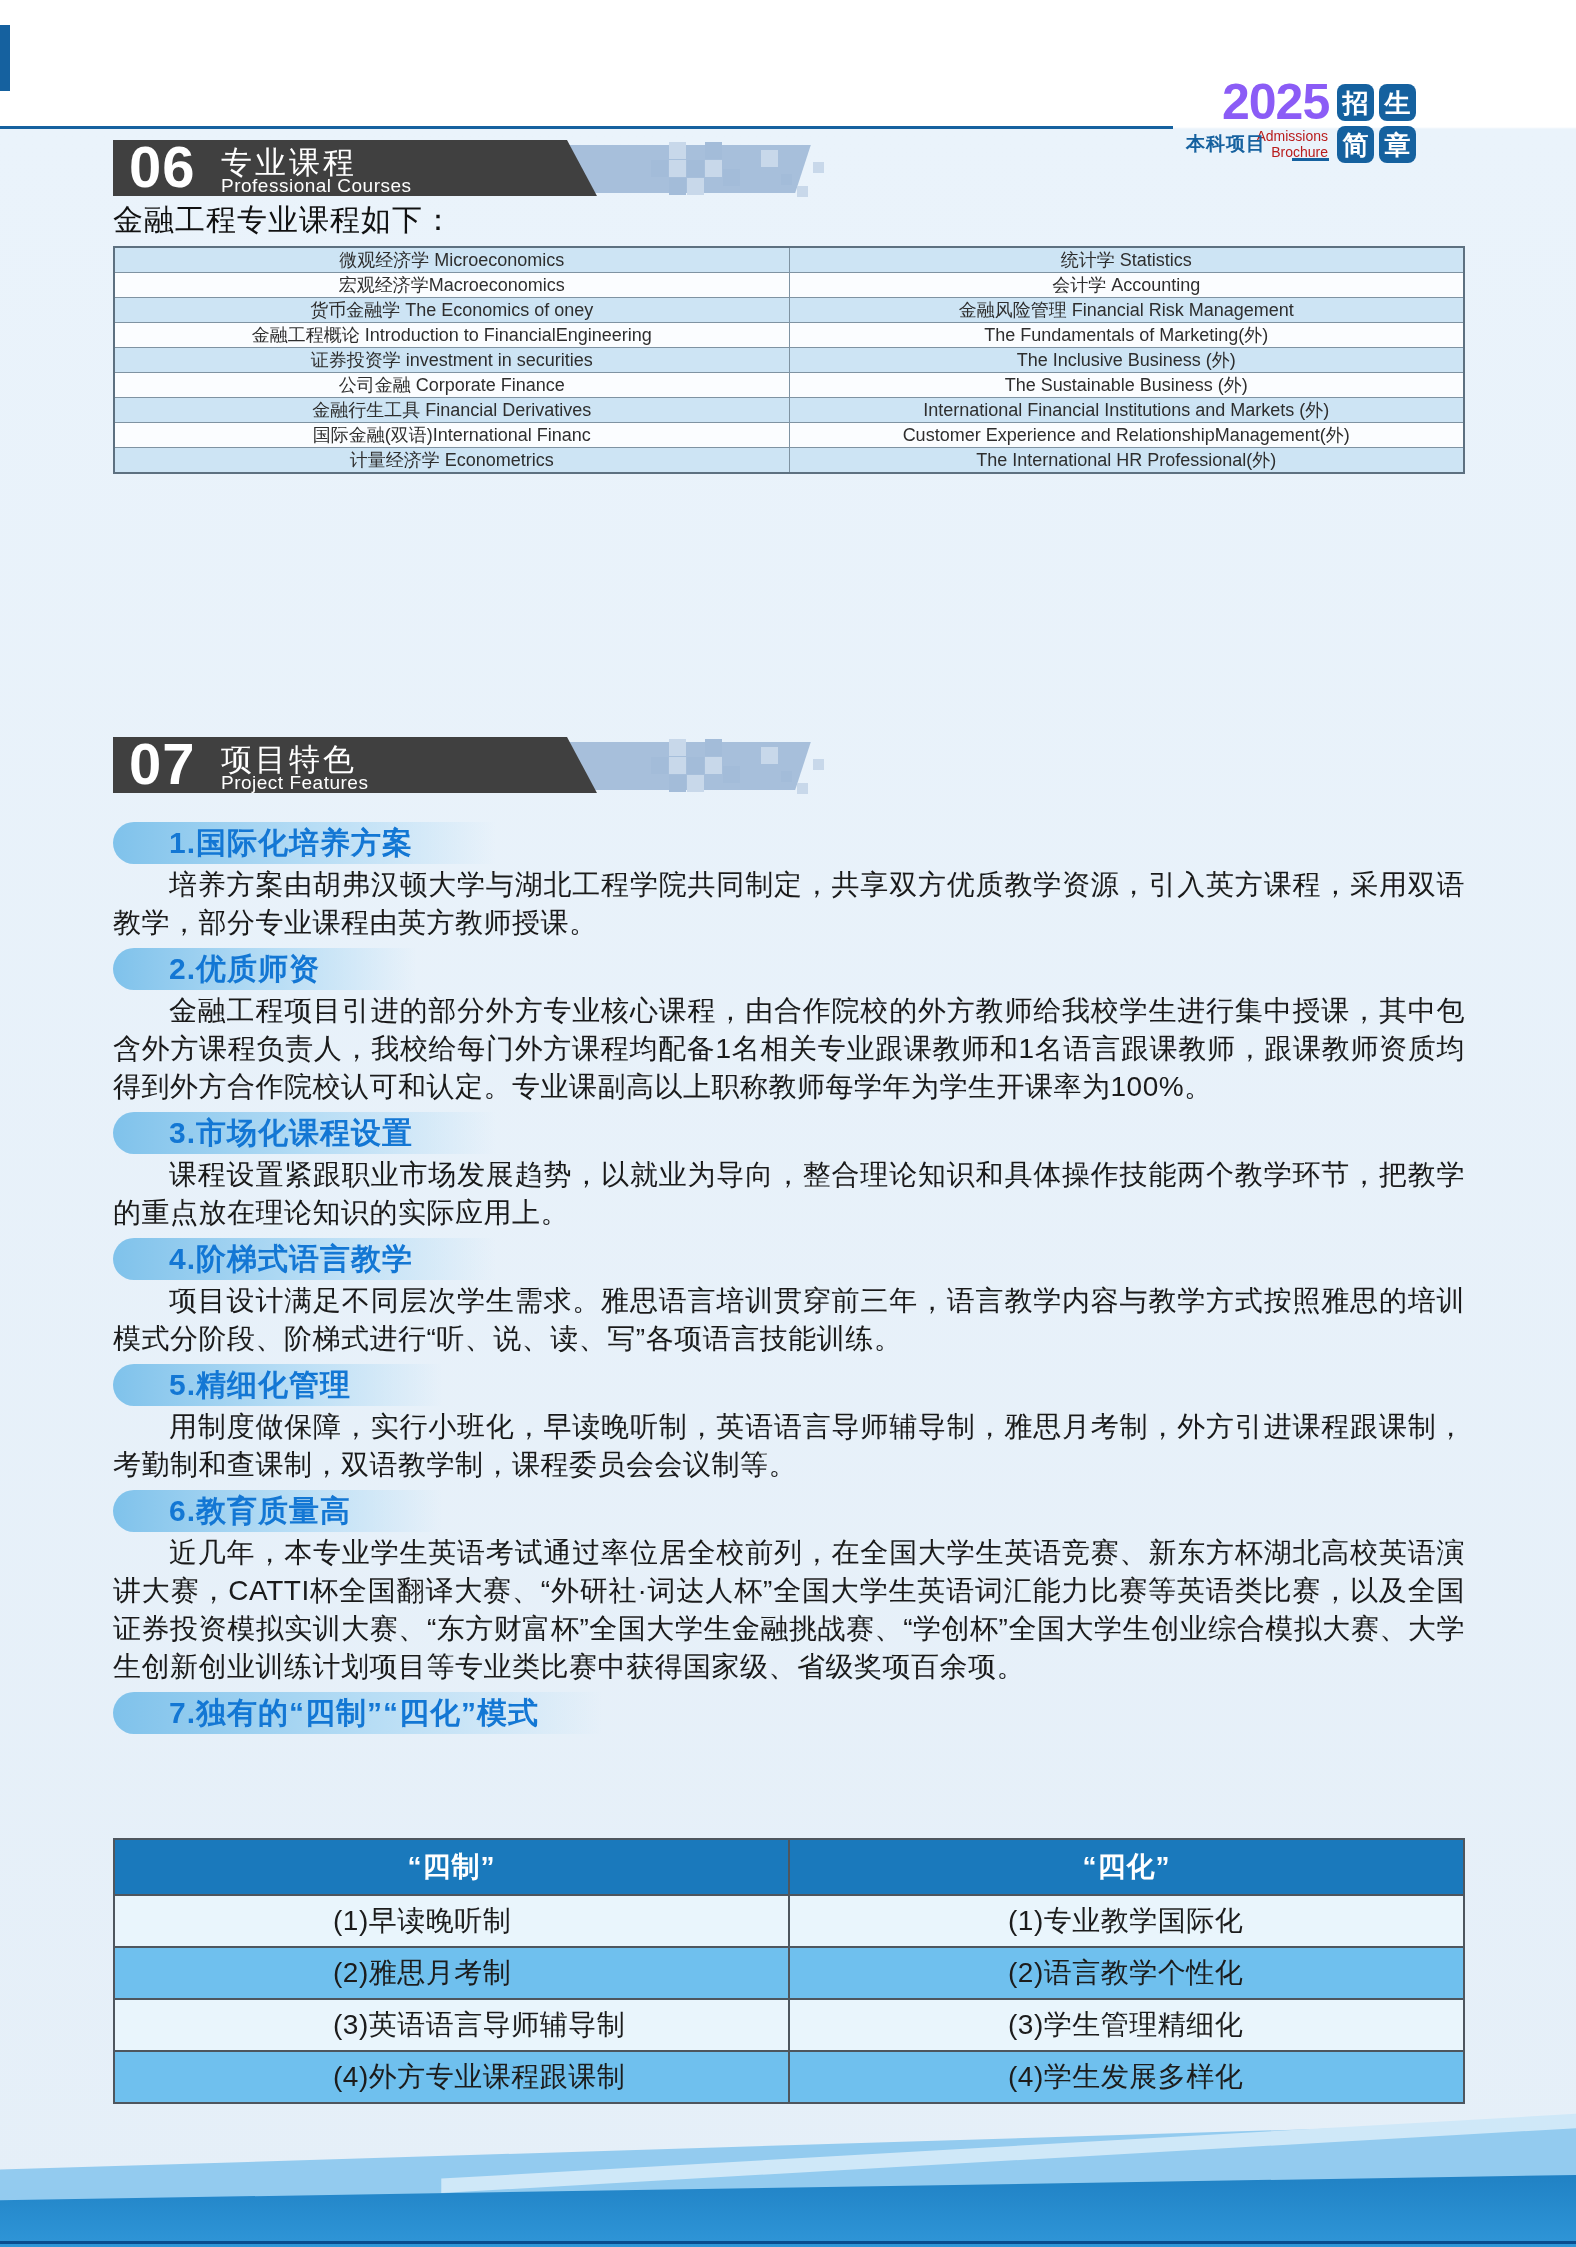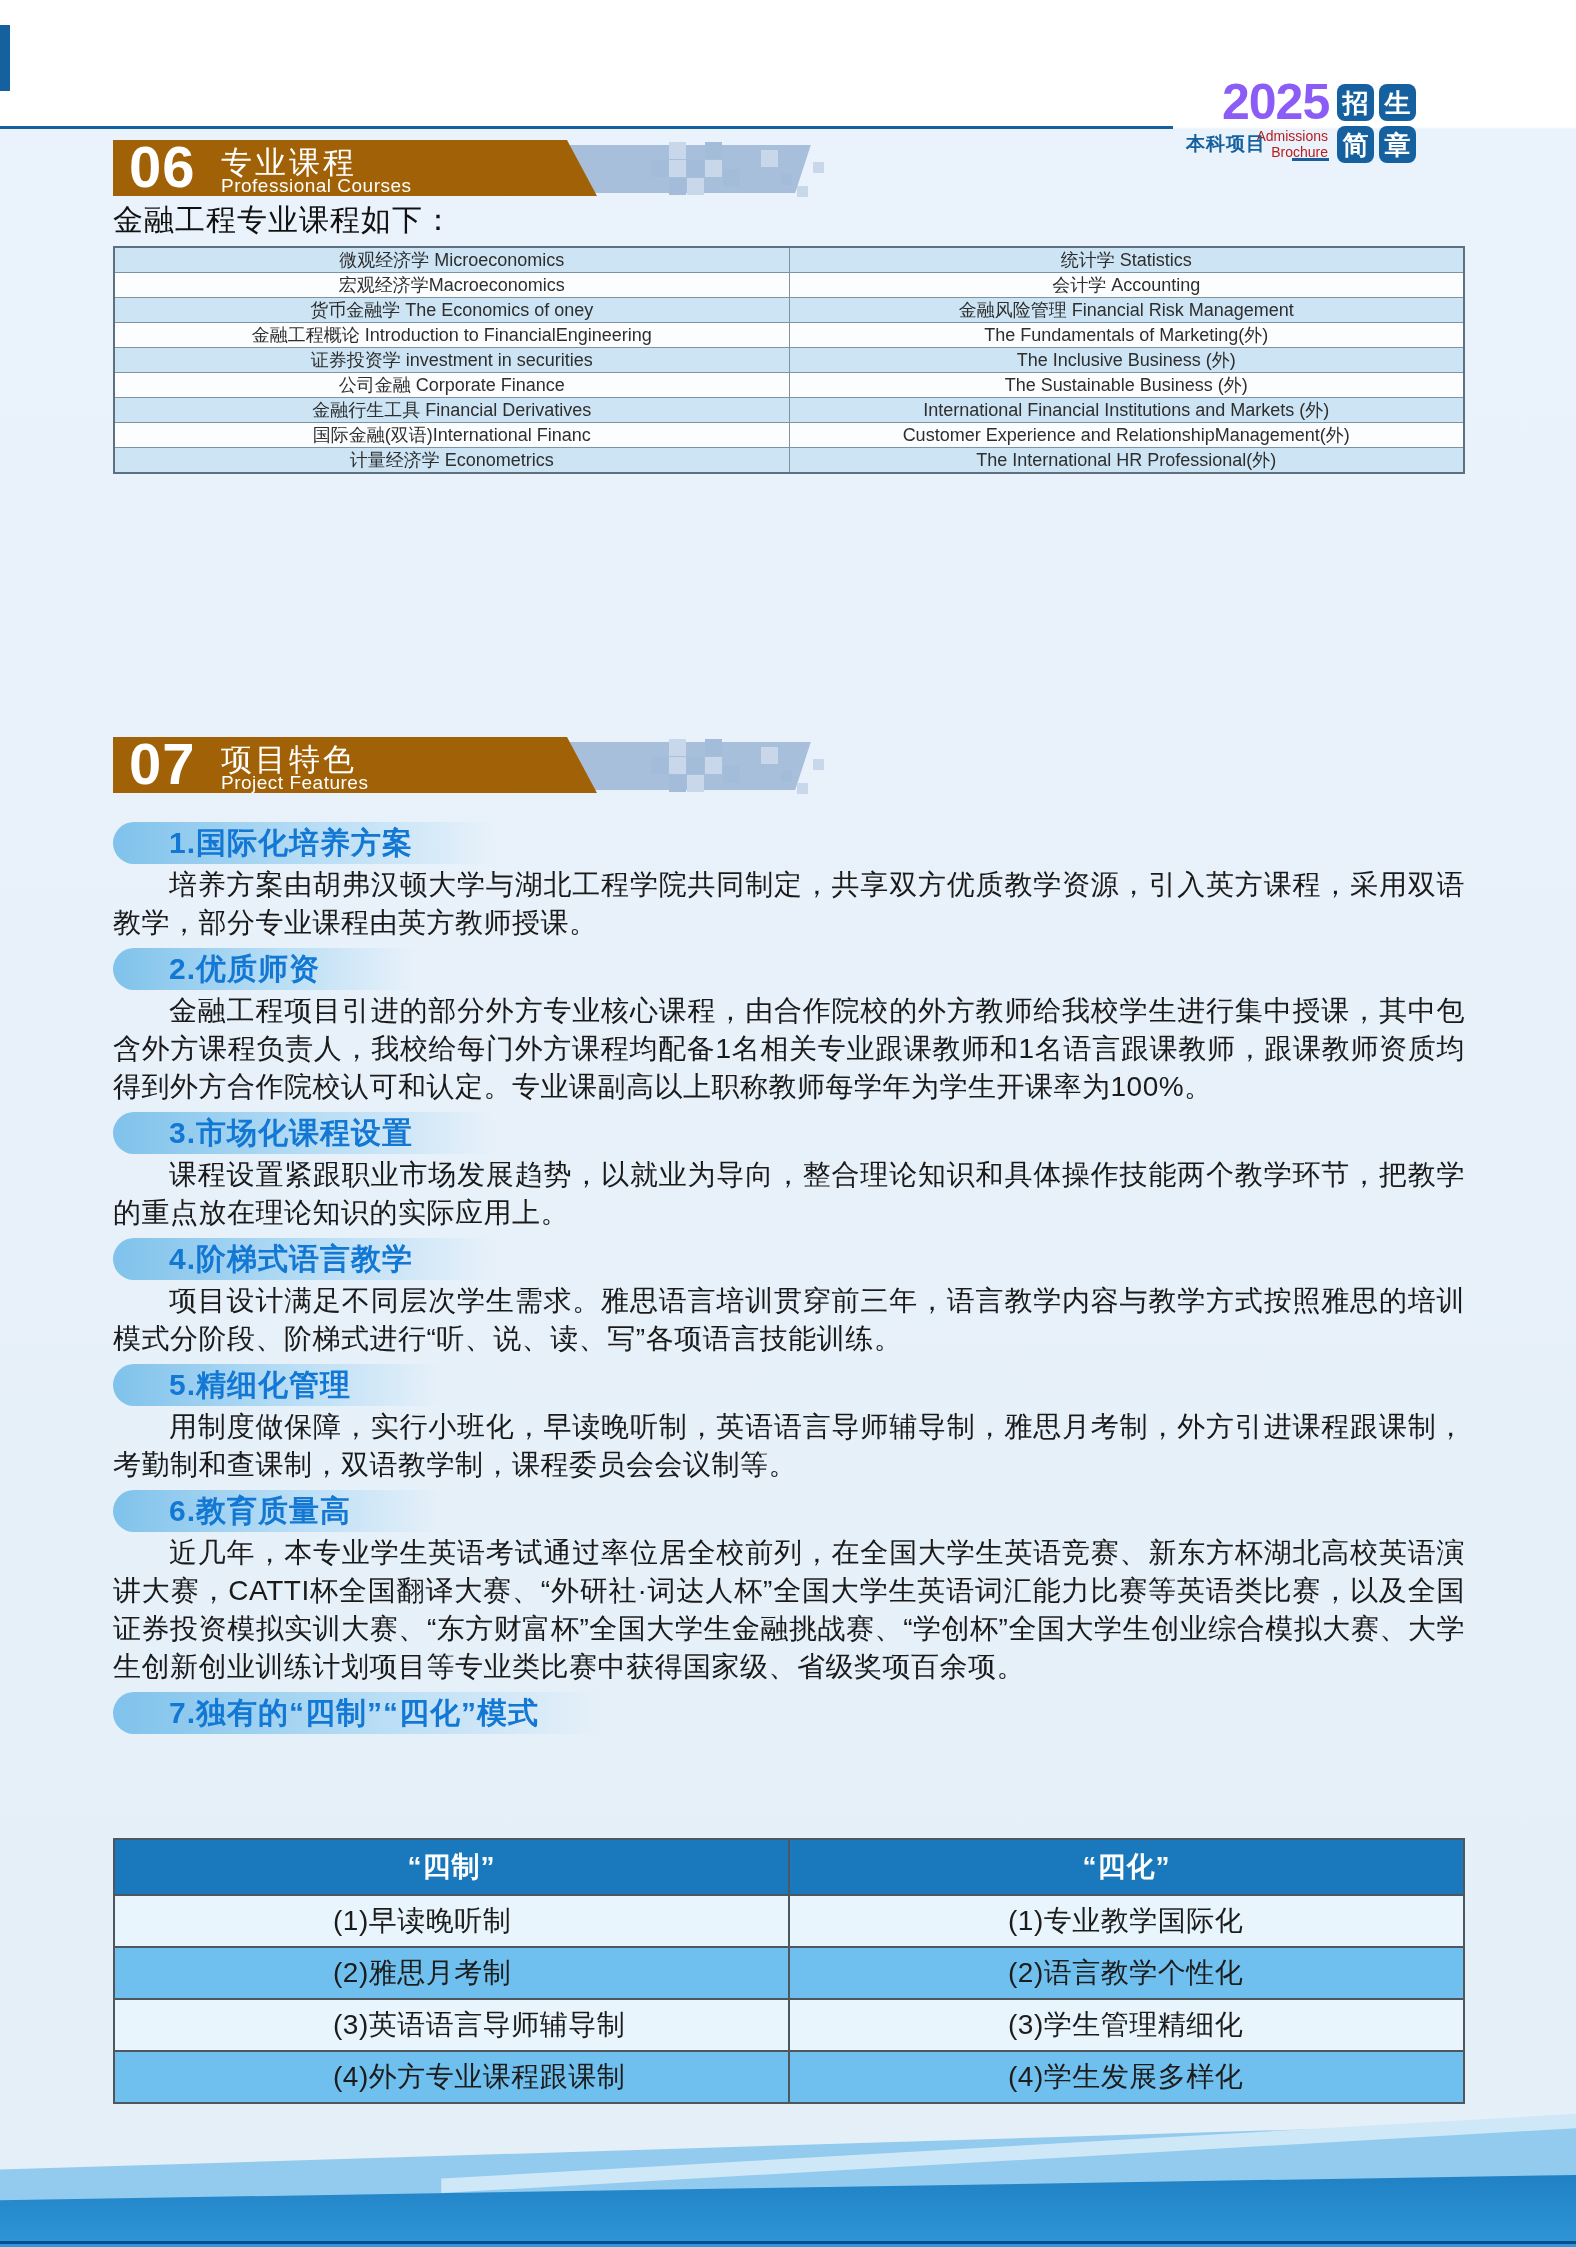--- a/index.html
+++ b/index.html
@@ -14,21 +14,21 @@
   .logo-year{position:absolute;left:1222px;top:78px;font-size:50px;font-weight:bold;color:#8b5cf6;letter-spacing:-1px;line-height:48px;}
   .logo-grid{position:absolute;left:1337px;top:84px;display:grid;grid-template-columns:37px 37px;grid-gap:5px;}
   .logo-grid b{display:block;width:37px;height:37px;border-radius:8px;background:#15619f;color:#fff;
     font-size:26px;font-weight:bold;text-align:center;line-height:38px;}
   .logo-program{position:absolute;left:1186px;top:131px;font-size:19px;font-weight:bold;color:#15619f;letter-spacing:1px;}
   .logo-en{position:absolute;left:1186px;top:128px;width:142px;text-align:right;color:#b91c1c;font-size:14px;line-height:16px;}
   .logo-underline{position:absolute;left:1292px;top:158px;width:37px;height:3px;background:#15619f;}
   
   .banner{position:absolute;left:113px;width:1360px;height:56px;}
   .banner .para{position:absolute;left:318px;top:5px;width:372px;height:48px;background:#a7bfdb;transform:skewX(-18deg);}
-  .banner .dark{position:absolute;left:0;top:0;width:484px;height:56px;background:#a16207;
+  .banner .dark{position:absolute;left:0;top:0;width:484px;height:56px;background:#404040;
     clip-path:polygon(0 0,454px 0,484px 100%,0 100%);color:#fff;}
   .banner .num{position:absolute;left:16px;top:-5px;font-size:58px;font-weight:bold;line-height:64px;letter-spacing:1px;}
   .banner .zh{position:absolute;left:108px;top:2px;font-size:31px;letter-spacing:3px;}
   .banner .en{position:absolute;left:108px;top:35px;font-size:19px;letter-spacing:0.5px;}
   .banner .mosaic i{position:absolute;width:17px;height:17px;}
   .banner .mosaic .sm{width:11px;height:11px;}
   .mq-d{background:#a3bcd9;} .mq-l{background:#c8d8ea;}
   
   .intro{position:absolute;left:113px;top:200px;font-size:30px;color:#111;letter-spacing:1px;}
   

